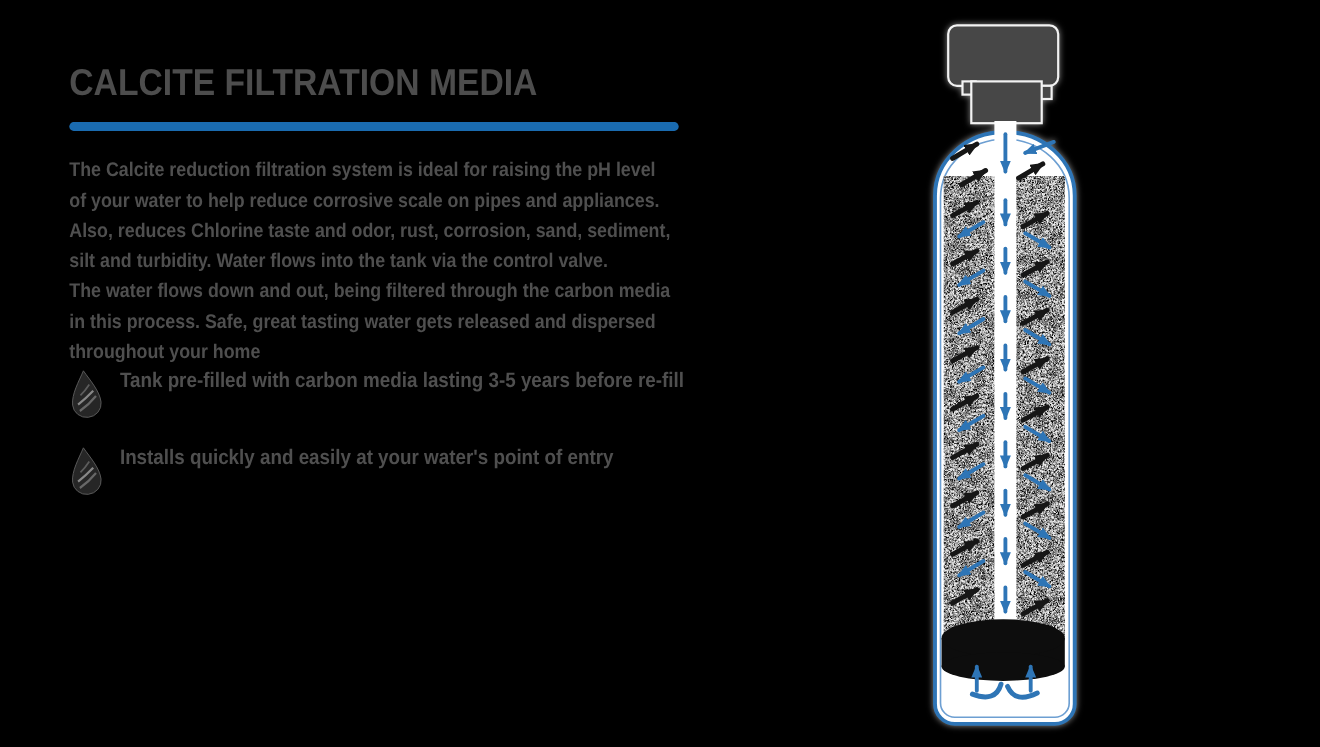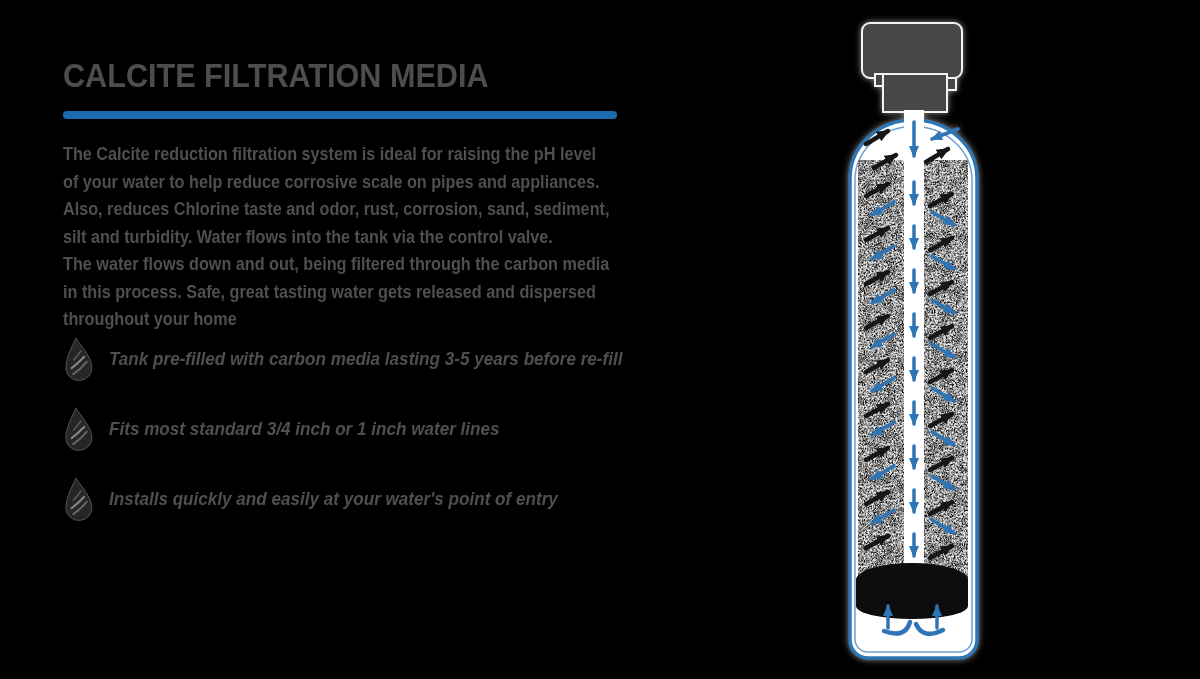--- a/index.html
+++ b/index.html
@@ -19,21 +19,21 @@
   }
   .description{
     margin-top:22px;color:#4f4f4f;font-size:18px;font-weight:bold;
     line-height:27.5px;white-space:pre-line;
     transform:scaleX(0.9);transform-origin:left top;width:770px;
   }
   .bullets{
     list-style:none;margin:0;padding:0;position:absolute;left:63px;top:336px;width:760px;
   }
   .bullets li{
-    display:flex;align-items:center;gap:16px;height:46px;margin-bottom:24px;font-style:italic;
+    display:flex;gap:16px;height:46px;margin-bottom:24px;
   }
   .drop{flex:0 0 30px;}
   .bullet-text{
     color:#4f4f4f;font-size:19px;font-weight:bold;white-space:nowrap;
     transform:scaleX(0.9);transform-origin:left center;
   }
   .tank-illustration{
     position:absolute;left:830px;top:10px;width:170px;height:662px;
     filter:drop-shadow(0 0 3px rgba(255,255,255,0.55));
   }
@@ -57,31 +57,20 @@
   <li>
     <svg class="drop" width="30" height="44" viewBox="0 0 30 44">
       <g transform="rotate(-6 15 22)">
         <path d="M15,1 C10,10 2,21 2,31 a13,12.5 0 0 0 26,0 C28,21 20,10 15,1 Z" fill="#262626" stroke="#5f5f5f" stroke-width="0.8"></path>
         <path d="M7,31 q8,-5 15,-11" stroke="rgba(255,255,255,0.45)" stroke-width="2" fill="none"></path>
         <path d="M8,37 q9,-5 16,-12" stroke="rgba(255,255,255,0.3)" stroke-width="2" fill="none"></path>
         <path d="M10,23 q5,-4 9,-9" stroke="rgba(255,255,255,0.25)" stroke-width="1.6" fill="none"></path>
       </g>
     </svg>
     <span class="bullet-text">Tank pre-filled with carbon media lasting 3-5 years before re-fill</span>
-  </li>
-  <li>
-    <svg class="drop" width="30" height="44" viewBox="0 0 30 44">
-      <g transform="rotate(-6 15 22)">
-        <path d="M15,1 C10,10 2,21 2,31 a13,12.5 0 0 0 26,0 C28,21 20,10 15,1 Z" fill="#262626" stroke="#5f5f5f" stroke-width="0.8"></path>
-        <path d="M7,31 q8,-5 15,-11" stroke="rgba(255,255,255,0.45)" stroke-width="2" fill="none"></path>
-        <path d="M8,37 q9,-5 16,-12" stroke="rgba(255,255,255,0.3)" stroke-width="2" fill="none"></path>
-        <path d="M10,23 q5,-4 9,-9" stroke="rgba(255,255,255,0.25)" stroke-width="1.6" fill="none"></path>
-      </g>
-    </svg>
-    <span class="bullet-text">Fits most standard 3/4 inch or 1 inch water lines</span>
   </li>
   <li>
     <svg class="drop" width="30" height="44" viewBox="0 0 30 44">
       <g transform="rotate(-6 15 22)">
         <path d="M15,1 C10,10 2,21 2,31 a13,12.5 0 0 0 26,0 C28,21 20,10 15,1 Z" fill="#262626" stroke="#5f5f5f" stroke-width="0.8"></path>
         <path d="M7,31 q8,-5 15,-11" stroke="rgba(255,255,255,0.45)" stroke-width="2" fill="none"></path>
         <path d="M8,37 q9,-5 16,-12" stroke="rgba(255,255,255,0.3)" stroke-width="2" fill="none"></path>
         <path d="M10,23 q5,-4 9,-9" stroke="rgba(255,255,255,0.25)" stroke-width="1.6" fill="none"></path>
       </g>
     </svg>

